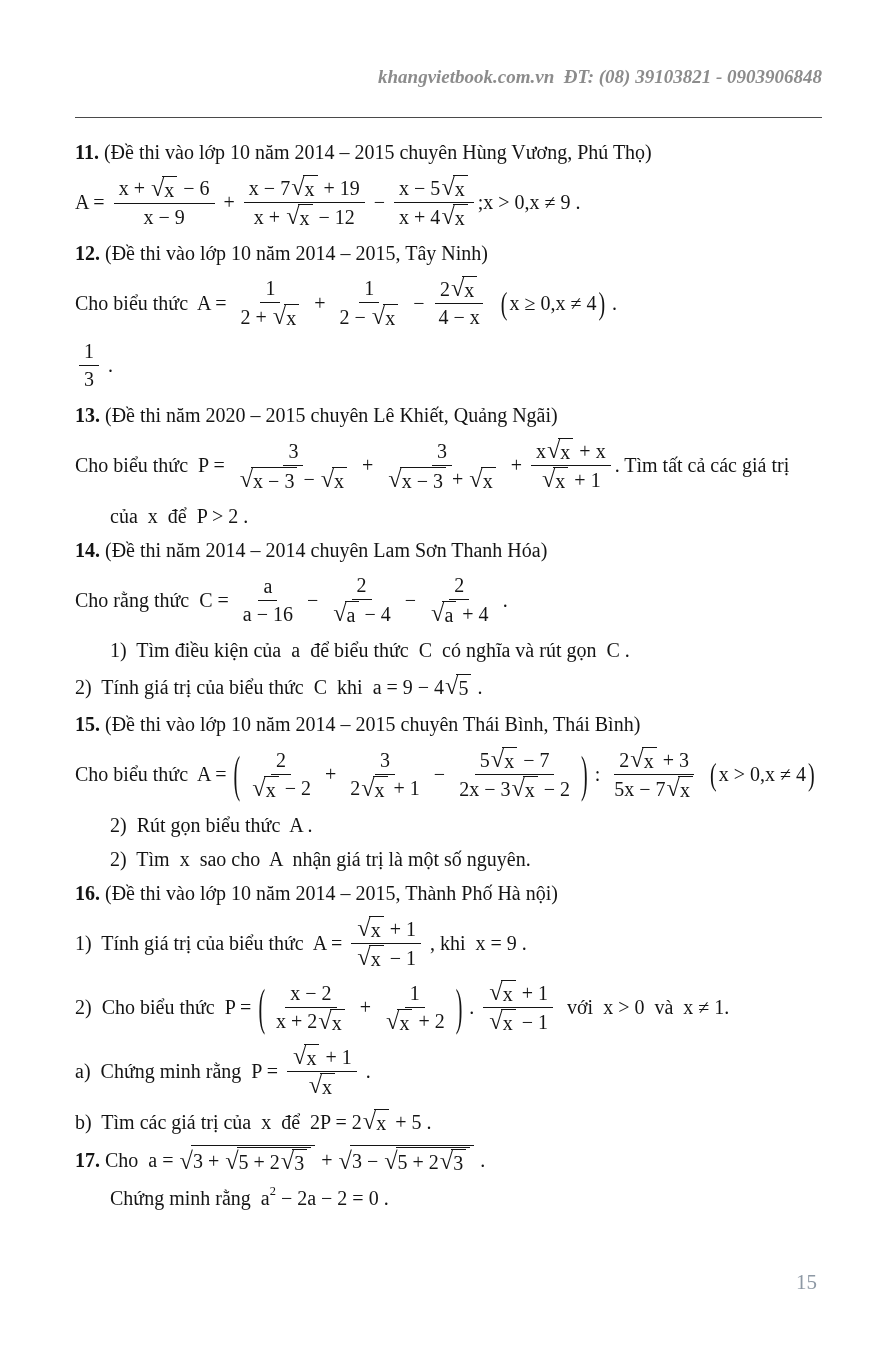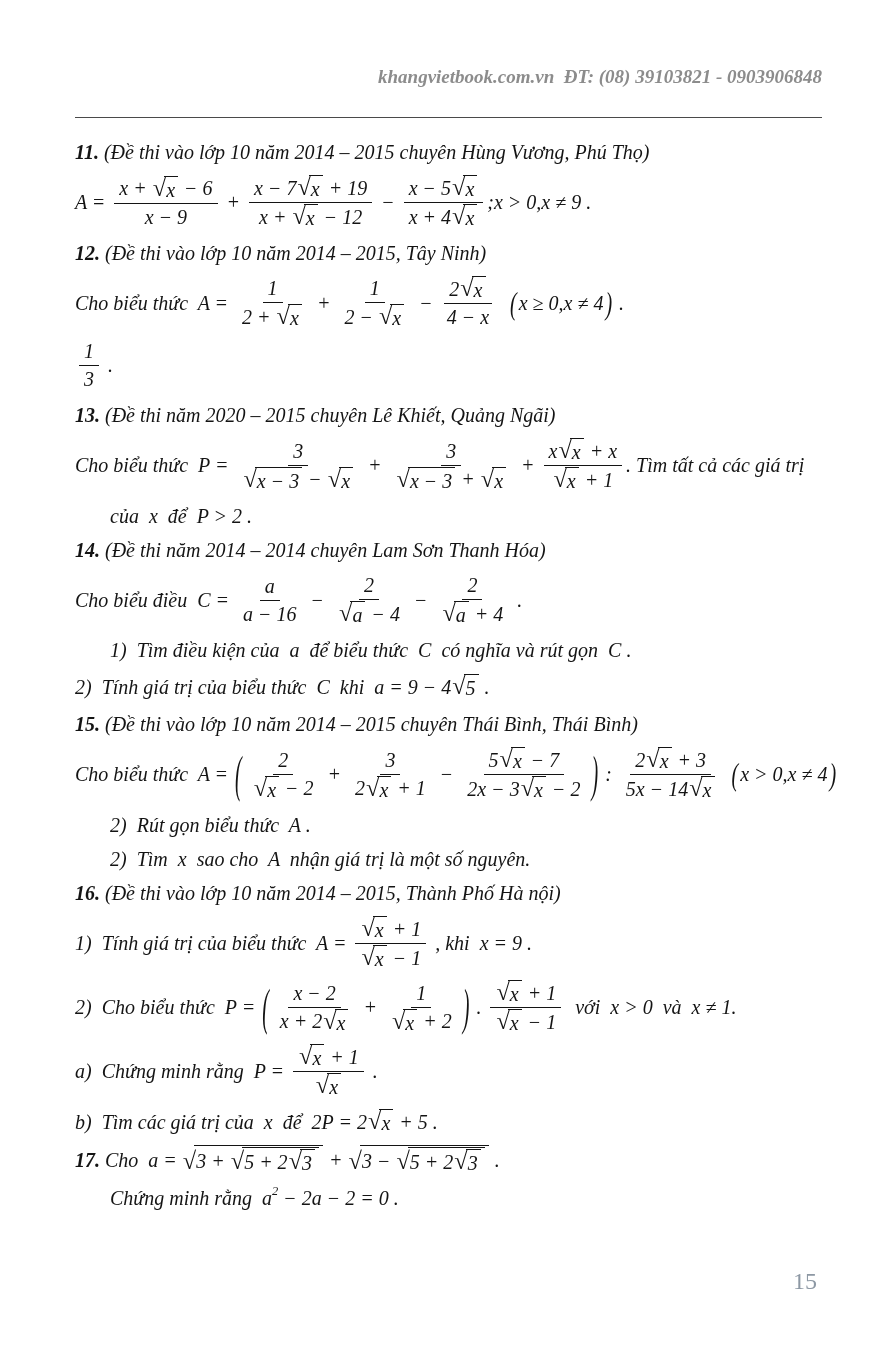--- a/index.html
+++ b/index.html
@@ -27,21 +27,20 @@
     border-bottom:1.6px solid #4a4a4a;
     margin-bottom:14px;
     white-space:pre;
   }
   .problems { flex:0 0 auto; }
   .problem { margin:0 0 4px 0; }
   .line {
     display:flex; align-items:center;
     margin:6px 0;
     min-height:28px;
-    font-style:italic;
   }
   .line.math { margin:9px 0; }
   .ind0 { margin-left:0; }
   .ind1 { margin-left:35px; }
   .t { white-space:pre; }
   .bold { font-weight:bold; }
   .frac {
     display:inline-flex; flex-direction:column; align-items:center;
     margin:0 4px; text-align:center;
   }
@@ -63,21 +62,21 @@
     display:inline-block;
     transform:scaleY(var(--s,1.6));
     margin:0 2px;
     font-weight:400;
   }
   .msup { font-size:0.62em; align-self:flex-start; margin-top:1px; line-height:1; }
   .footer {
     margin-top:auto;
     text-align:right;
     padding-right:45px;
-    font-size:24px;
+    font-size:21px;
     color:#8d98a4;
   }
 </style>
 </head>
 <body>
 
 <div class="page">
   <div class="header">
     <span>khangvietbook.com.vn  ĐT: (08) 39103821 - 0903906848</span>
   </div>
@@ -168,21 +167,21 @@
         <div class="line ind1">
           <span class="t">của  x  để  P &gt; 2 .</span>
         </div>
       </div>
       <div class="problem">
         <div class="line ind0">
           <span class="t bold">14.</span>
           <span class="t"> (Đề thi năm 2014 – 2014 chuyên Lam Sơn Thanh Hóa)</span>
         </div>
         <div class="line ind1 math">
-          <span class="t">Cho biểu điều  C = </span>
+          <span class="t">Cho rằng thức  C = </span>
           <span class="frac">
             <span class="num"><span class="t">a</span></span>
             <span class="den"><span class="t">a − 16</span></span>
           </span>
           <span class="t"> − </span>
           <span class="frac">
             <span class="num"><span class="t">2</span></span>
             <span class="den"><span class="sqrt"><span class="rad">√</span><span class="arg"><span class="t">a</span></span></span><span class="t"> − 4</span></span>
           </span>
           <span class="t"> − </span>
@@ -223,21 +222,21 @@
           </span>
           <span class="t"> − </span>
           <span class="frac">
             <span class="num"><span class="t">5</span><span class="sqrt"><span class="rad">√</span><span class="arg"><span class="t">x</span></span></span><span class="t"> − 7</span></span>
             <span class="den"><span class="t">2x − 3</span><span class="sqrt"><span class="rad">√</span><span class="arg"><span class="t">x</span></span></span><span class="t"> − 2</span></span>
           </span>
           <span class="bigp" style="--s: 2.55;">)</span>
           <span class="t"> : </span>
           <span class="frac">
             <span class="num"><span class="t">2</span><span class="sqrt"><span class="rad">√</span><span class="arg"><span class="t">x</span></span></span><span class="t"> + 3</span></span>
-            <span class="den"><span class="t">5x − 14</span><span class="sqrt"><span class="rad">√</span><span class="arg"><span class="t">x</span></span></span></span>
+            <span class="den"><span class="t">5x − 7</span><span class="sqrt"><span class="rad">√</span><span class="arg"><span class="t">x</span></span></span></span>
           </span>
           <span class="t"> </span>
           <span class="bigp" style="--s: 1.6;">(</span>
           <span class="t">x &gt; 0,x ≠ 4</span>
           <span class="bigp" style="--s: 1.6;">)</span>
         </div>
         <div class="line ind1">
           <span class="t">2)  Rút gọn biểu thức  A .</span>
         </div>
         <div class="line ind1">

